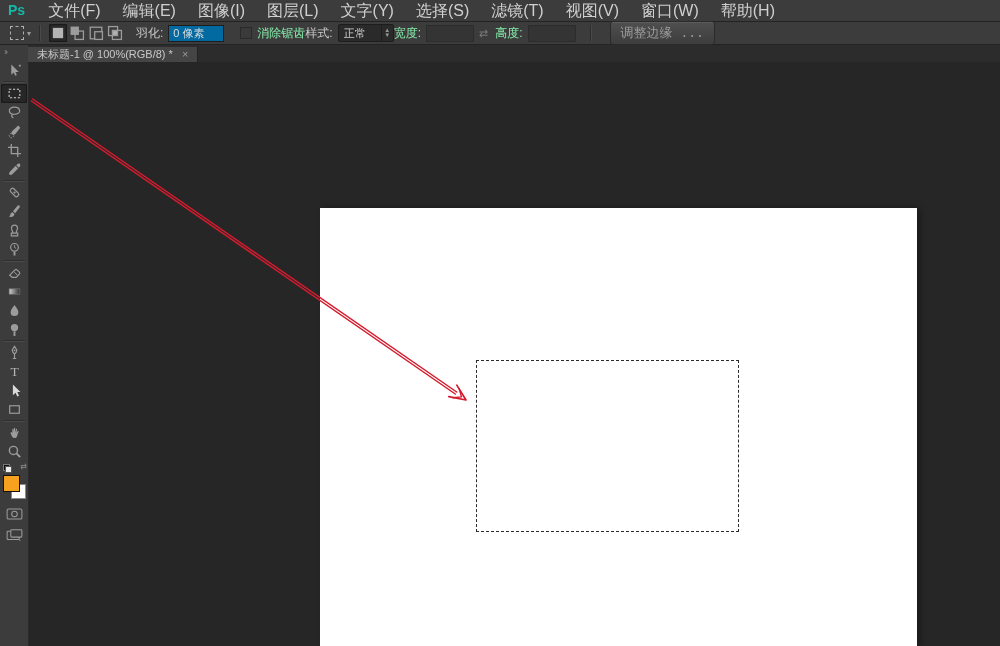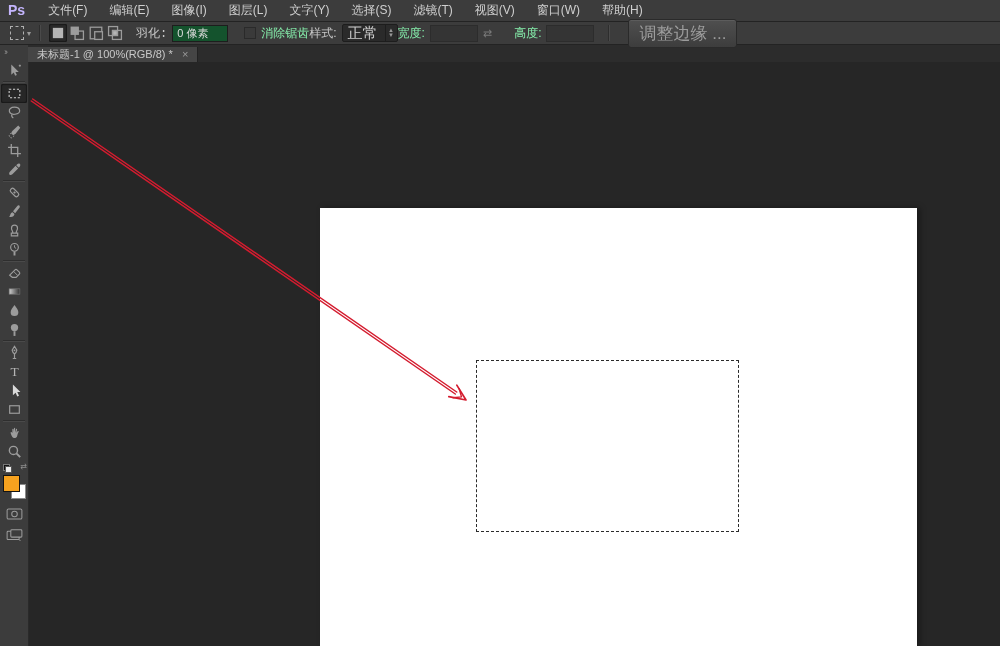--- a/index.html
+++ b/index.html
@@ -5,50 +5,50 @@
   html,body{margin:0;padding:0;}
   body{
     width:1000px;height:646px;position:relative;overflow:hidden;
     background:#262626;font-family:"Liberation Sans",sans-serif;
     -webkit-font-smoothing:antialiased;user-select:none;
   }
   
   .menubar{position:absolute;top:0;left:0;right:0;height:21px;background:#3c3c3c;
     border-bottom:1px solid #232323;display:flex;align-items:center;z-index:5;}
   .logo{color:#3fa3f5;font-weight:bold;font-size:14px;padding:0 12px 0 8px;line-height:21px;}
-  .menu-item{color:#cfcfcf;font-size:12px;padding:0 11px;line-height:21px;cursor:default;}
+  .menu-item{color:#cfcfcf;font-size:16px;padding:0 11px;line-height:21px;cursor:default;}
   
   .optionsbar{position:absolute;top:22px;left:0;right:0;height:22px;background:#3c3c3c;
     border-bottom:1px solid #232323;display:flex;align-items:center;font-size:12px;color:#c8c8c8;z-index:5;}
   .preset-wrap{display:flex;align-items:center;margin-left:10px;gap:3px;}
   .preset-icon{width:12px;height:12px;border:1px dashed #b0b0b0;display:inline-block;}
   .caret{color:#9a9a9a;font-size:8px;}
   .vsep{width:1px;height:16px;background:#2d2d2d;border-right:1px solid #4a4a4a;margin:0 8px;}
   .bool-group{display:flex;align-items:center;gap:1px;}
   .bool-btn{width:18px;height:18px;display:flex;align-items:center;justify-content:center;border-radius:2px;}
   .bool-btn.active{background:#292929;box-shadow:inset 0 0 2px #111, inset 0 0 0 1px #1f1f1f;}
   .opt-label{}
-  .opt-label.tight{margin-left:12px;font-family:Liberation Mono, monospace;}
+  .opt-label.tight{margin-left:12px;}
   .opt-label.disabled, .chk-label{color:#86efac;}
-  .txt-input{width:46px;height:15px;background:#14532d;border:1px solid #1d1d1d;color:#ddd;
+  .txt-input{width:46px;height:15px;background:#0369a1;border:1px solid #1d1d1d;color:#ddd;
     font-size:11px;font-family:"Liberation Sans",sans-serif;padding:0 4px;margin-left:5px;}
   .txt-input.disabled{background:#343434;border-color:#2c2c2c;}
   .checkbox{width:10px;height:10px;background:#3a3a3a;border:1px solid #2a2a2a;display:inline-block;
     margin-left:16px;vertical-align:middle;}
   .chk-label{margin-left:5px;}
   .dropdown{margin-left:5px;height:16px;min-width:54px;background:#2a2a2a;border:1px solid #1d1d1d;
     border-radius:2px;display:flex;align-items:center;color:#ccc;}
-  .dropdown .val{flex:1;padding:0 5px;font-size:15px;}
+  .dropdown .val{flex:1;padding:0 5px;font-size:11px;}
   .stepper{display:flex;flex-direction:column;align-items:center;justify-content:center;
     border-left:1px solid #1d1d1d;width:11px;height:100%;color:#999;}
   .stepper i{font-style:normal;font-size:6px;line-height:5px;}
   .swap-glyph{color:#7a7a7a;font-size:11px;margin:0 5px;}
   .refine-btn{margin-left:10px;background:linear-gradient(#4f4f4f,#3d3d3d);border:1px solid #2a2a2a;
-    border-radius:3px;color:#9c9c9c;font-size:17px;padding:2px 10px;
-    font-family:Liberation Sans, sans-serif;box-shadow:inset 0 1px 0 #5c5c5c;}
+    border-radius:3px;color:#9c9c9c;font-size:13px;padding:2px 10px;
+    font-family:Liberation Mono, monospace;box-shadow:inset 0 1px 0 #5c5c5c;}
   
   .tabbar{position:absolute;top:45px;left:28px;right:0;height:17px;background:#2c2c2c;
     display:flex;align-items:flex-end;z-index:4;}
   .doc-tab{background:#454545;color:#c9c9c9;font-size:11px;padding:0 9px;display:flex;
     align-items:center;gap:9px;border-right:1px solid #222;white-space:nowrap;}
   .tab-close{color:#9a9a9a;font-size:11px;line-height:11px;cursor:default;}
   
   .tools{position:absolute;top:45px;left:0;width:28px;bottom:0;background:#3c3c3c;
     border-right:1px solid #2a2a2a;display:flex;flex-direction:column;align-items:center;z-index:4;}
   .tools-header{width:100%;height:16px;color:#8f8f8f;font-size:9px;line-height:14px;
@@ -71,21 +71,21 @@
     box-shadow:3px 0 6px rgba(0,0,0,0.35);}
   .selection{position:absolute;left:156px;top:152px;width:261px;height:170px;
     border:1px dashed #2b2b2b;}
   
   .arrow-overlay{position:absolute;left:0;top:0;width:1000px;height:646px;z-index:99;pointer-events:none;}
 </style>
 </head>
 <body>
 
 <div class="menubar">
-  <span class="logo" style="color: #c4b5fd;">Ps</span>
+  <span class="logo" style="color: #14b8a6;">Ps</span>
   <span class="menu-item">文件(F)</span>
   <span class="menu-item">编辑(E)</span>
   <span class="menu-item">图像(I)</span>
   <span class="menu-item">图层(L)</span>
   <span class="menu-item">文字(Y)</span>
   <span class="menu-item">选择(S)</span>
   <span class="menu-item">滤镜(T)</span>
   <span class="menu-item">视图(V)</span>
   <span class="menu-item">窗口(W)</span>
   <span class="menu-item">帮助(H)</span>
@@ -132,21 +132,21 @@
   <div class="dropdown">
     <span class="val">正常</span>
     <span class="stepper">
         <i>▲</i>
         <i>▼</i>
       </span>
   </div>
   <span class="opt-label disabled">宽度:</span>
   <input class="txt-input disabled" style="width: 38px;" value="">
   <span class="swap-glyph">⇄</span>
-  <span class="opt-label disabled" style="margin-left:17px">高度:</span>
+  <span class="opt-label disabled" style="margin-left:2px">高度:</span>
   <input class="txt-input disabled" style="width: 38px;" value="">
   <div class="vsep" style="margin-left:14px"></div>
   <button class="refine-btn">调整边缘 ...</button>
 </div>
 
 <div class="tools">
   <div class="tools-header">››</div>
 
   <div class="tool">
     <svg viewBox="0 0 14 14">

